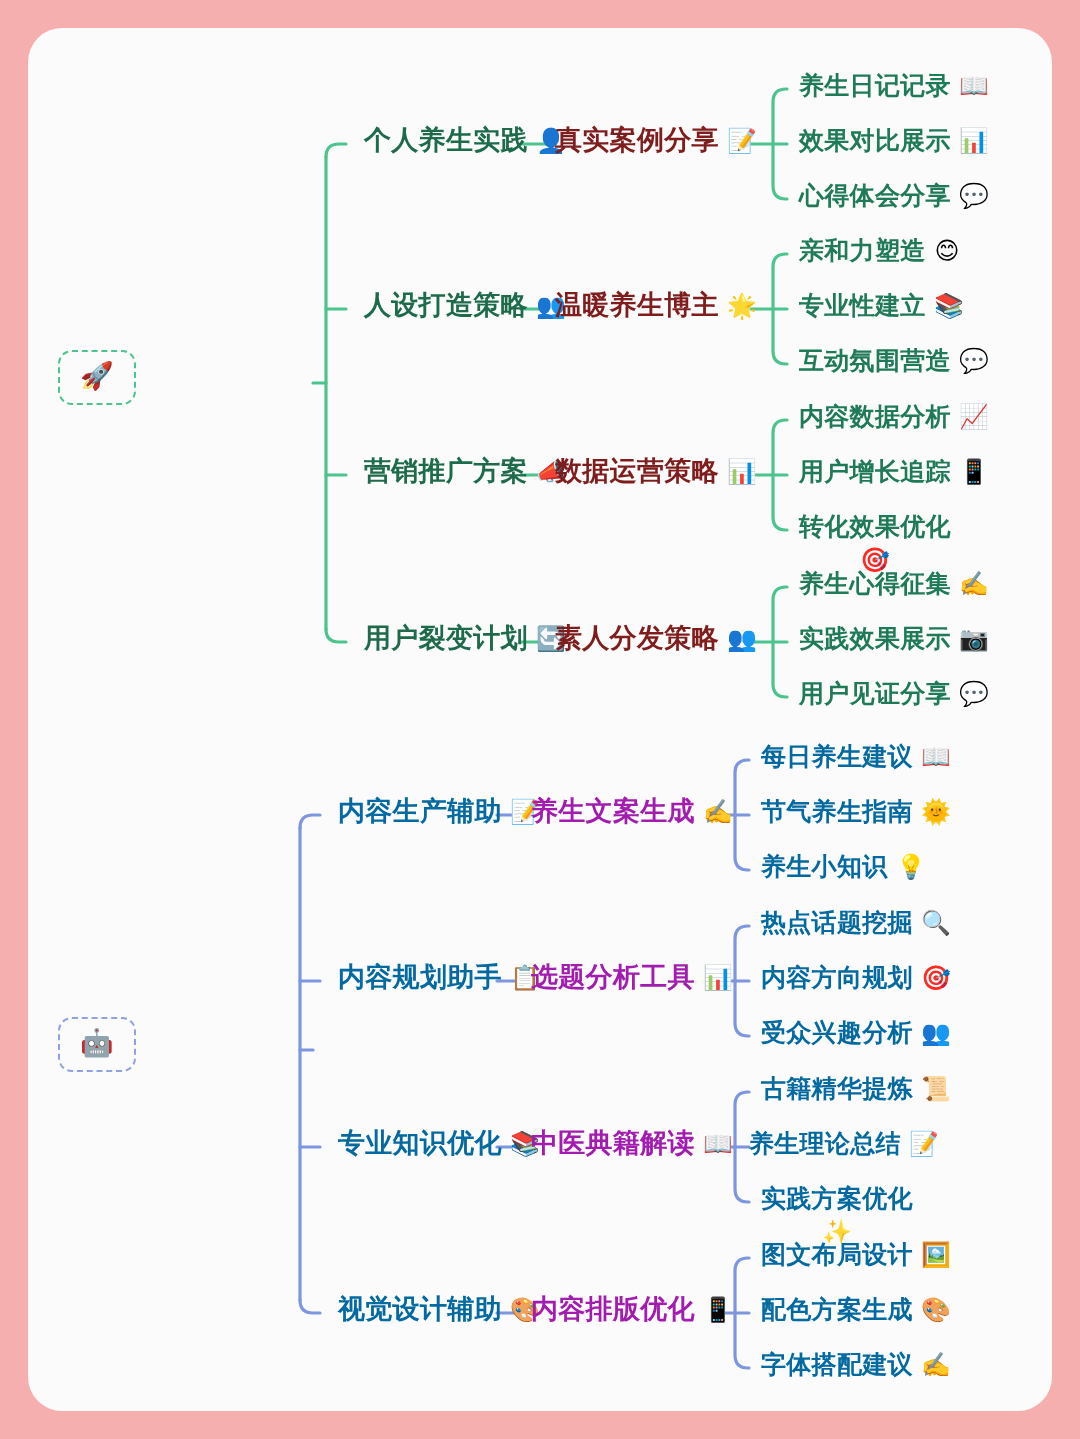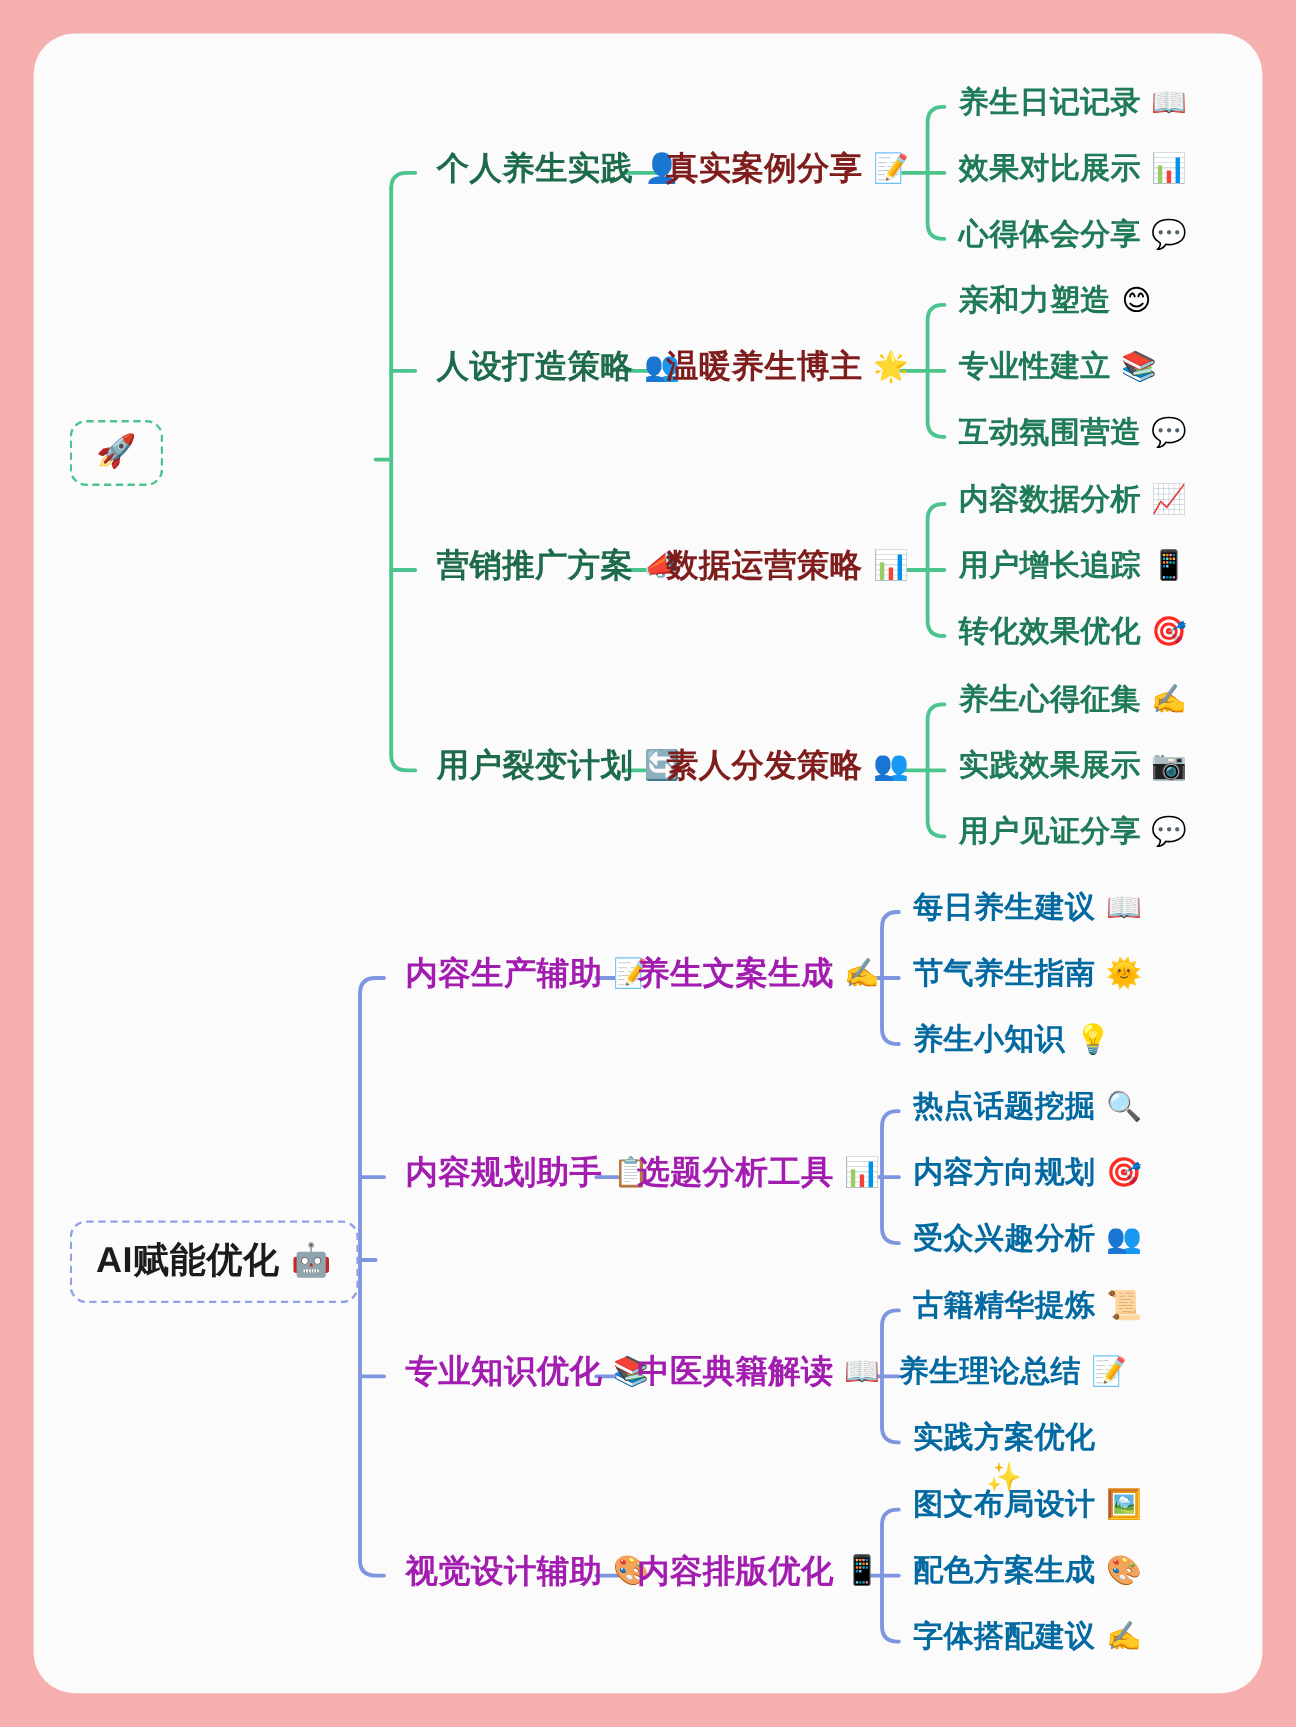--- a/index.html
+++ b/index.html
@@ -44,21 +44,21 @@
     white-space: nowrap;
     line-height: 1;
   }
   .node .txt { font-weight: 700; letter-spacing: .3px; }
   .node .emo { font-size: 24px; line-height: 1; }
 
   .lvl1 .txt { font-size: 27px; color: #1D6B4B; }
   .lvl2 .txt { font-size: 27px; color: #7f1d1d; }
   .lvl3 .txt { font-size: 25px; color: #1E7A57; }
 
-  .blue .lvl1 .txt, .lvl1.b .txt { color: #a21caf; }
+  .blue .lvl1 .txt, .lvl1.b .txt { color: #0369a1; }
   .lvl2.b .txt { color: #a21caf; }
   .lvl3.b .txt { color: #0369a1; }
 
   
   svg.wires { position: absolute; left: 0; top: 0; overflow: visible; pointer-events: none; }
   svg.wires path, svg.wires line { fill: none; stroke-linecap: round; stroke-linejoin: round; }
   .g { stroke: #4CC48D; stroke-width: 3.2; }
   .b2 { stroke: #7E95E0; stroke-width: 3.2; }
 </style>
 </head>
@@ -146,21 +146,21 @@
         <span class="emo">📊</span>
       </div>
       <div class="node lvl3" style="left: 771px; top: 376px;">
         <span class="txt">内容数据分析</span>
         <span class="emo">📈</span>
       </div>
       <div class="node lvl3" style="left: 771px; top: 431px;">
         <span class="txt">用户增长追踪</span>
         <span class="emo">📱</span>
       </div>
-      <div class="node lvl3" style="left: 771px; top: 486px;">
+      <div class="node lvl3" style="left: 771px; top: 486px; flex-direction: column;">
         <span class="txt">转化效果优化</span>
         <span class="emo">🎯</span>
       </div>
       <div class="node lvl1" style="left: 336px; top: 597px;">
         <span class="txt">用户裂变计划</span>
         <span class="emo">🔄</span>
       </div>
       <div class="node lvl2" style="left: 527px; top: 597px;">
         <span class="txt">素人分发策略</span>
         <span class="emo">👥</span>
@@ -201,21 +201,20 @@
         <path class="b2" d="M 707 1119 L 721 1119"></path>
         <path class="b2" d="M 707 1119 L 707 1161 Q 707 1174 720 1174 L 721 1174"></path>
         <path class="b2" d="M 272 1272 Q 272 1285 285 1285 L 292 1285"></path>
         <path class="b2" d="M 469 1285 L 495 1285"></path>
         <path class="b2" d="M 685 1285 L 707 1285"></path>
         <path class="b2" d="M 707 1285 L 707 1243 Q 707 1230 720 1230 L 721 1230"></path>
         <path class="b2" d="M 707 1285 L 721 1285"></path>
         <path class="b2" d="M 707 1285 L 707 1327 Q 707 1340 720 1340 L 721 1340"></path>
       </svg>
       <div class="root blue" style="left: 30px; top: 989px;">
-        <span class="rtext">AI赋能优化</span>
         <span class="remo">🤖</span>
       </div>
       <div class="node lvl1 b" style="left: 310px; top: 770px;">
         <span class="txt">内容生产辅助</span>
         <span class="emo">📝</span>
       </div>
       <div class="node lvl2 b" style="left: 503px; top: 770px;">
         <span class="txt">养生文案生成</span>
         <span class="emo">✍️</span>
       </div>

